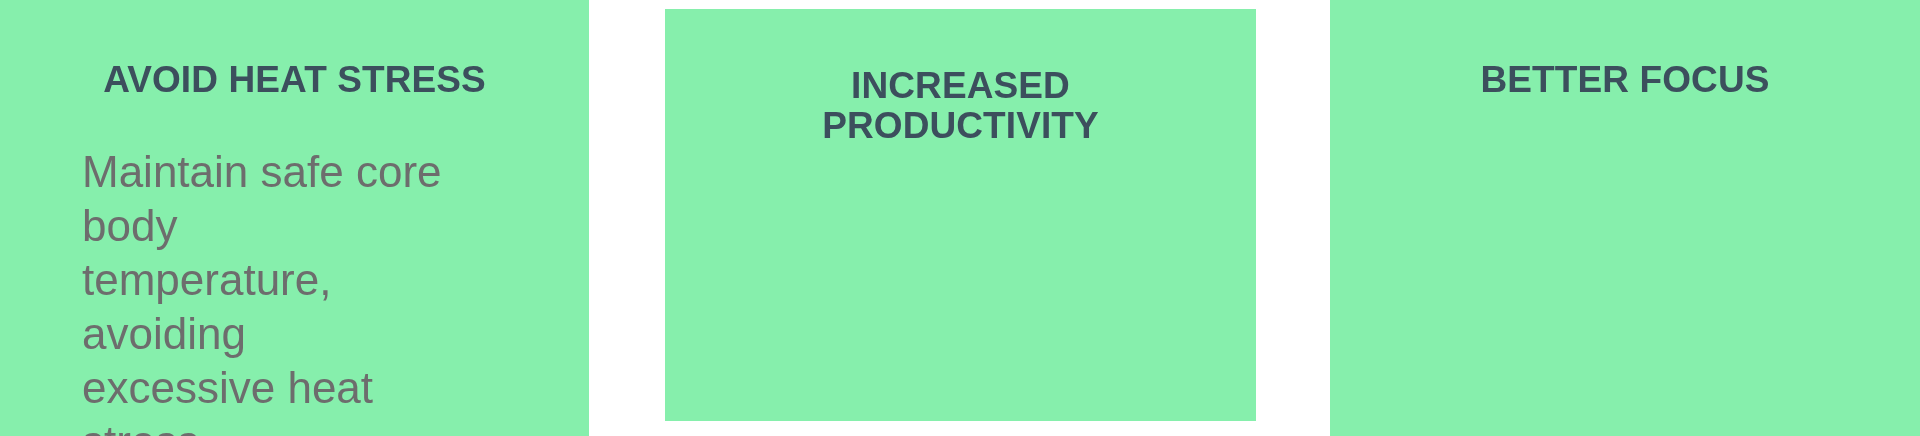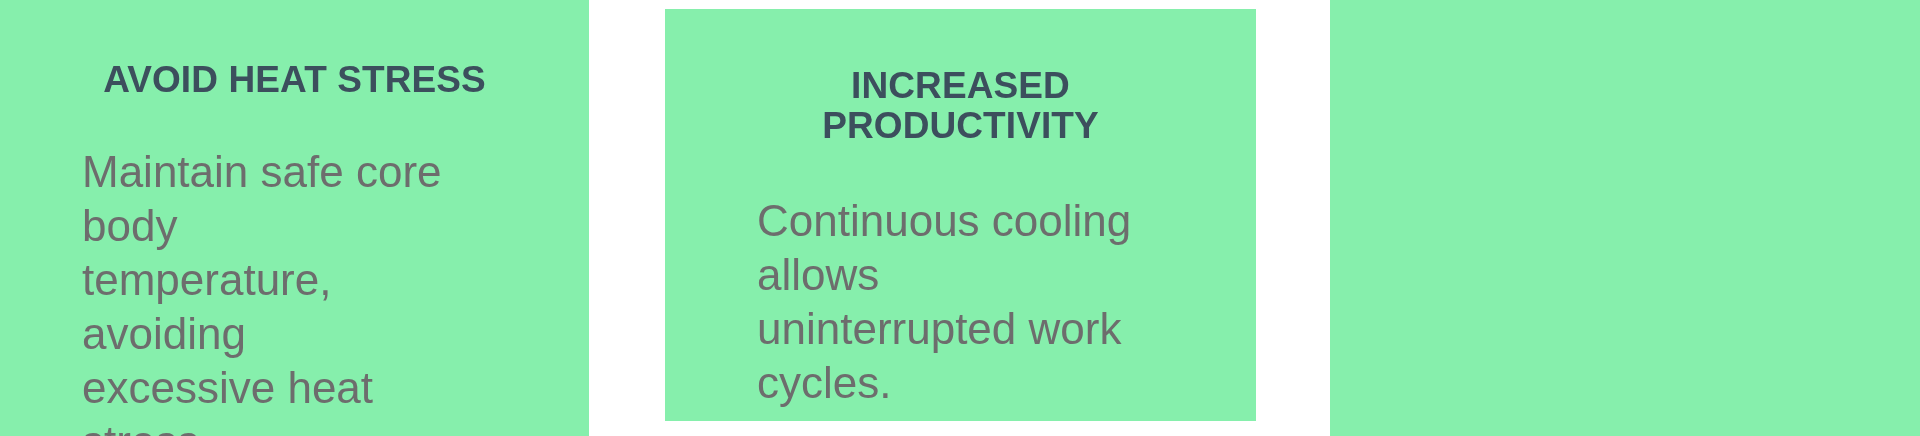--- a/index.html
+++ b/index.html
@@ -92,20 +92,19 @@
   <div class="benefit-card card-1">
     <h3 class="card-title">AVOID HEAT STRESS</h3>
     <p class="card-body">Maintain safe core body
 temperature, avoiding
 excessive heat stress.</p>
   </div>
 
   <div class="benefit-card card-2">
     <h3 class="card-title">INCREASED
 PRODUCTIVITY</h3>
-    <p class="card-body">Continuous cooling allows
-uninterrupted work cycles.</p>
   </div>
 
   <div class="benefit-card card-3">
+    <h3 class="card-title">BETTER FOCUS</h3>
   </div>
 
 </div>
 
 </body></html>

